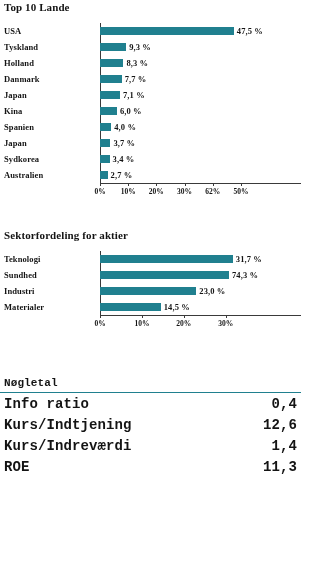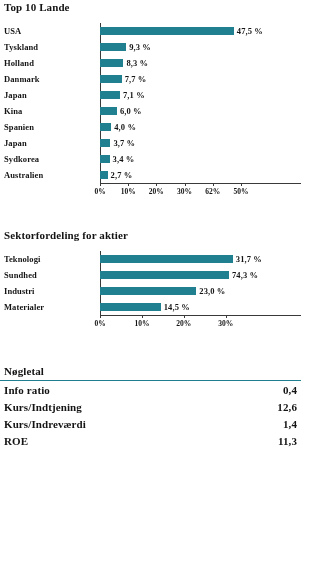--- a/index.html
+++ b/index.html
@@ -120,21 +120,21 @@
   
   .kpi-divider {
     height: 1px;
     background: #20808F;
     margin-top: 3px;
   }
   .kpi-row {
     display: flex;
     justify-content: space-between;
     align-items: baseline;
-    font-size: 11px;
+    font-size: 14px;
     font-weight: bold;
     color: #141414;
     padding: 2.5px 4px 2.5px 4px;
     letter-spacing: 0.1px;
   }
   .kpi-label { white-space: nowrap; }
   .kpi-value { white-space: nowrap; }
 </style>
 </head>
 <body>
@@ -280,21 +280,21 @@
         <div class="x-tick-label" style="left: 0px;">0%</div>
         <div class="x-tick" style="left: 41.8919px;"></div>
         <div class="x-tick-label" style="left: 41.8919px;">10%</div>
         <div class="x-tick" style="left: 83.7838px;"></div>
         <div class="x-tick-label" style="left: 83.7838px;">20%</div>
         <div class="x-tick" style="left: 125.676px;"></div>
         <div class="x-tick-label" style="left: 125.676px;">30%</div>
       </div>
   </div>
 
-  <div class="kpi-block" style="margin-top:32px;">
+  <div class="kpi-block" style="margin-top:44px;font-family:Liberation Mono, monospace;">
     <div class="section-title" style="padding-left:4px;">Nøgletal</div>
     <div class="kpi-divider"></div>
     <div id="kpi-rows">
         <div class="kpi-row">
           <span class="kpi-label">Info ratio</span>
           <span class="kpi-value">0,4</span>
         </div>
         <div class="kpi-row">
           <span class="kpi-label">Kurs/Indtjening</span>
           <span class="kpi-value">12,6</span>

